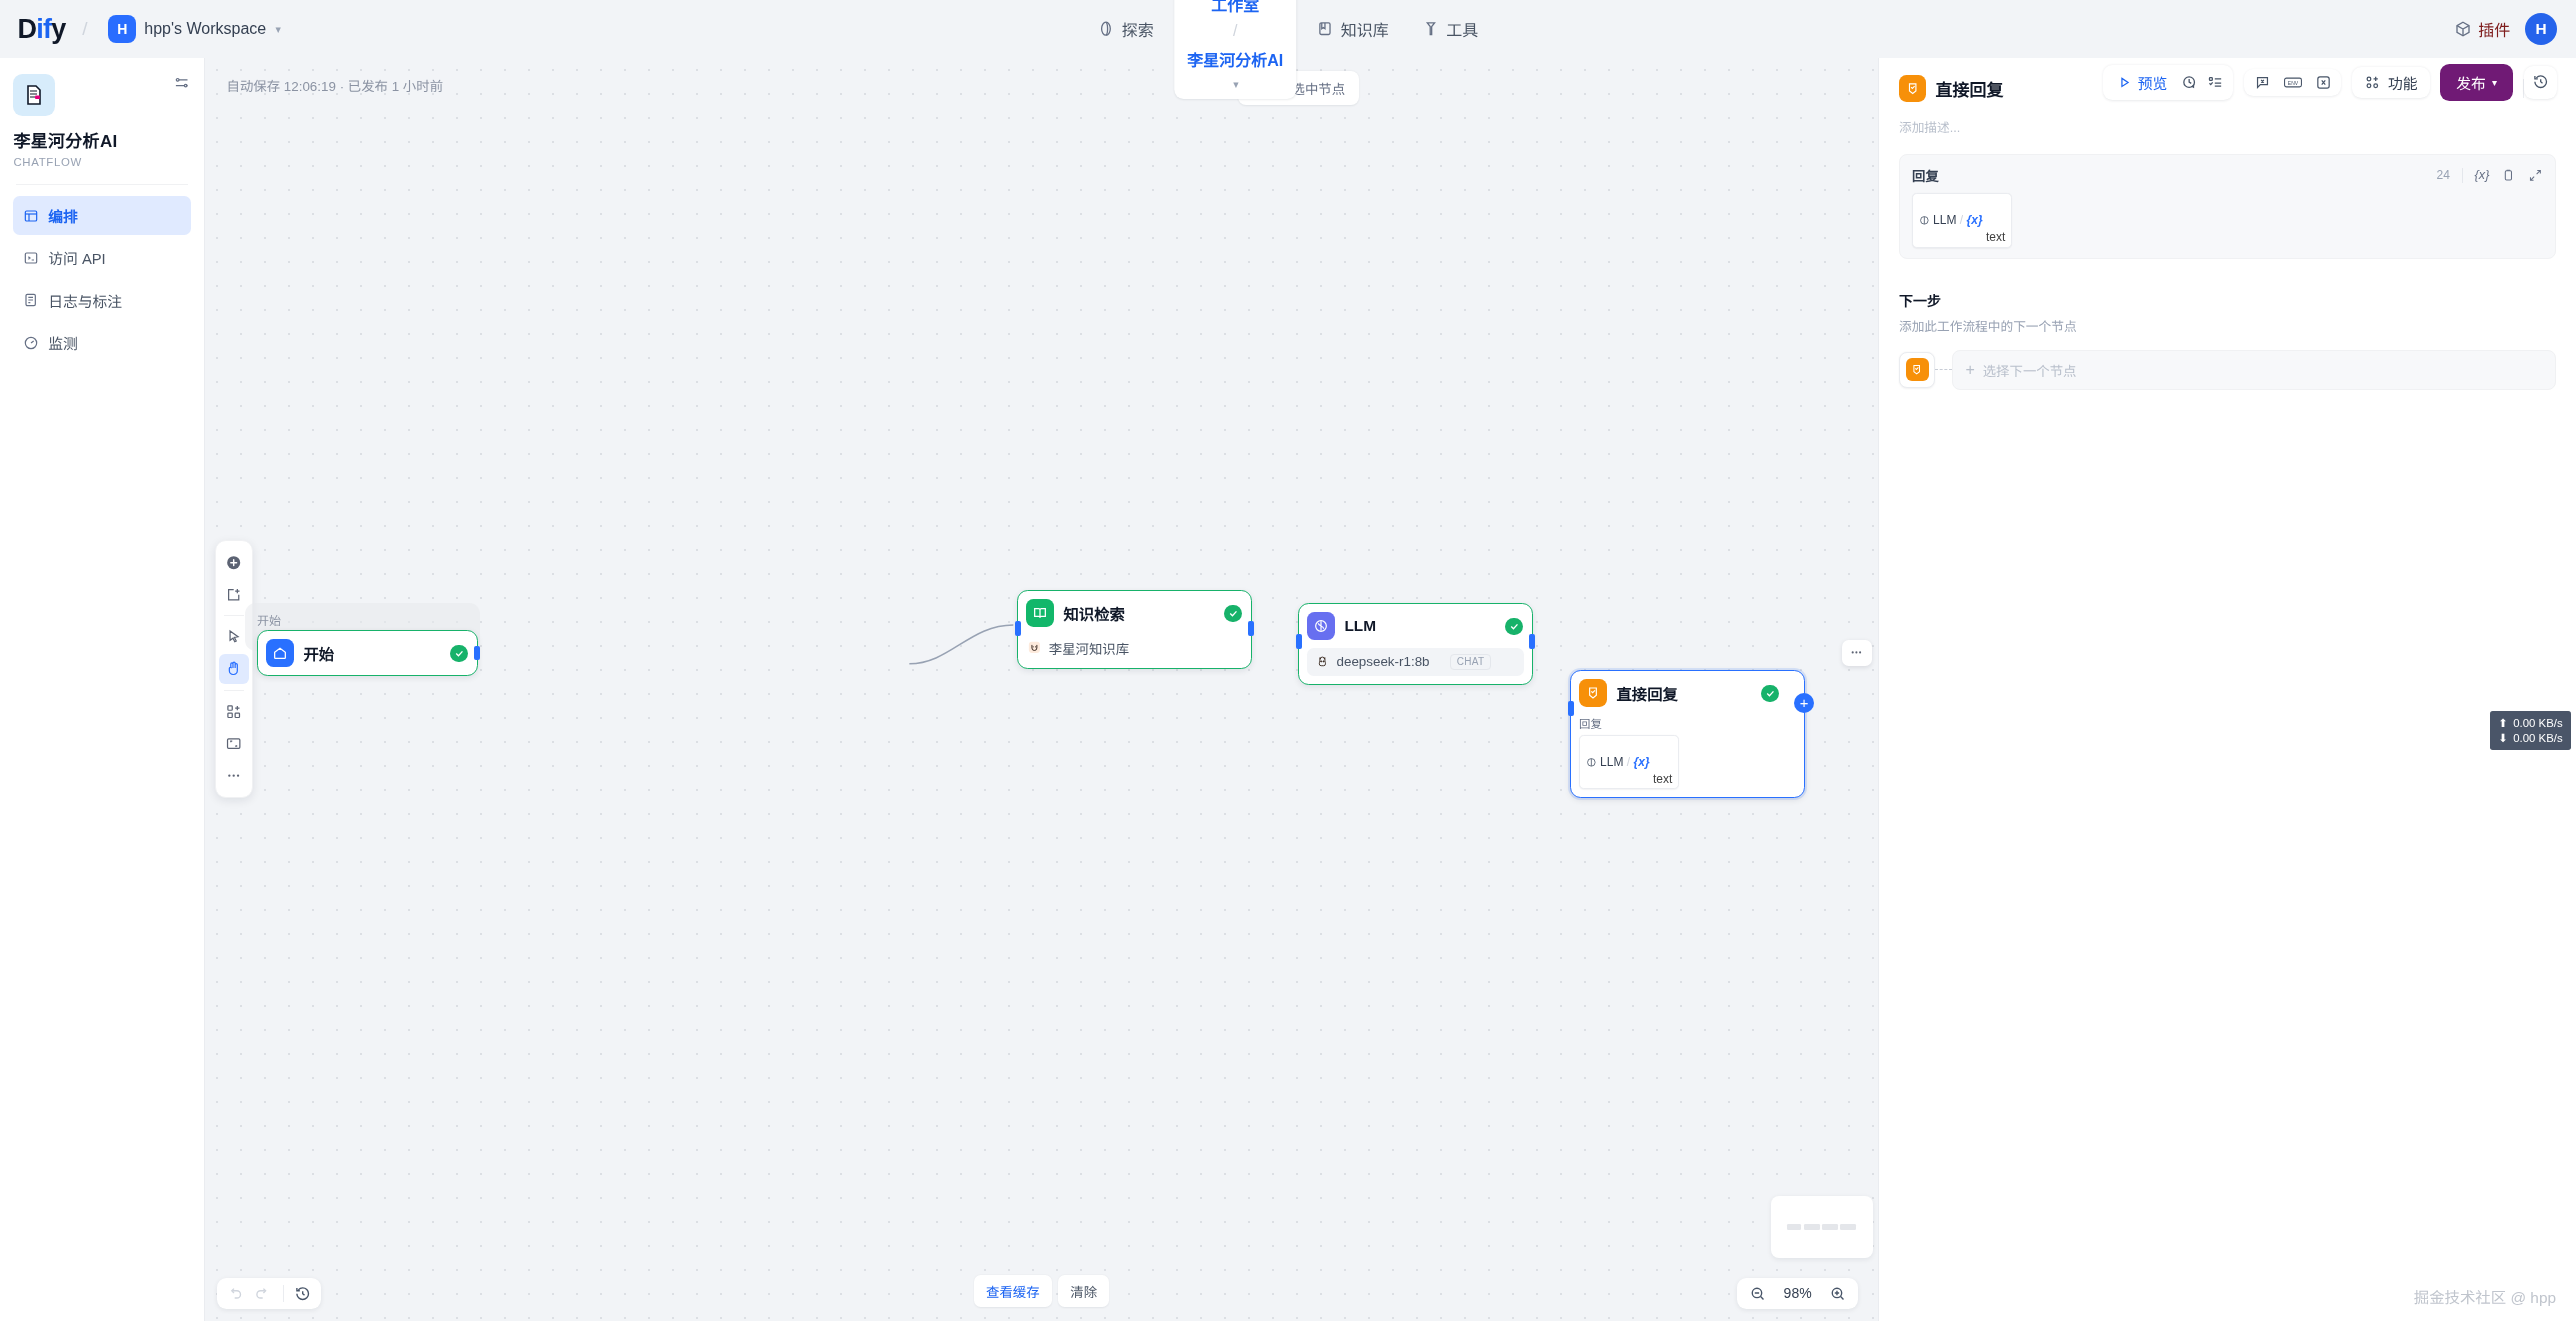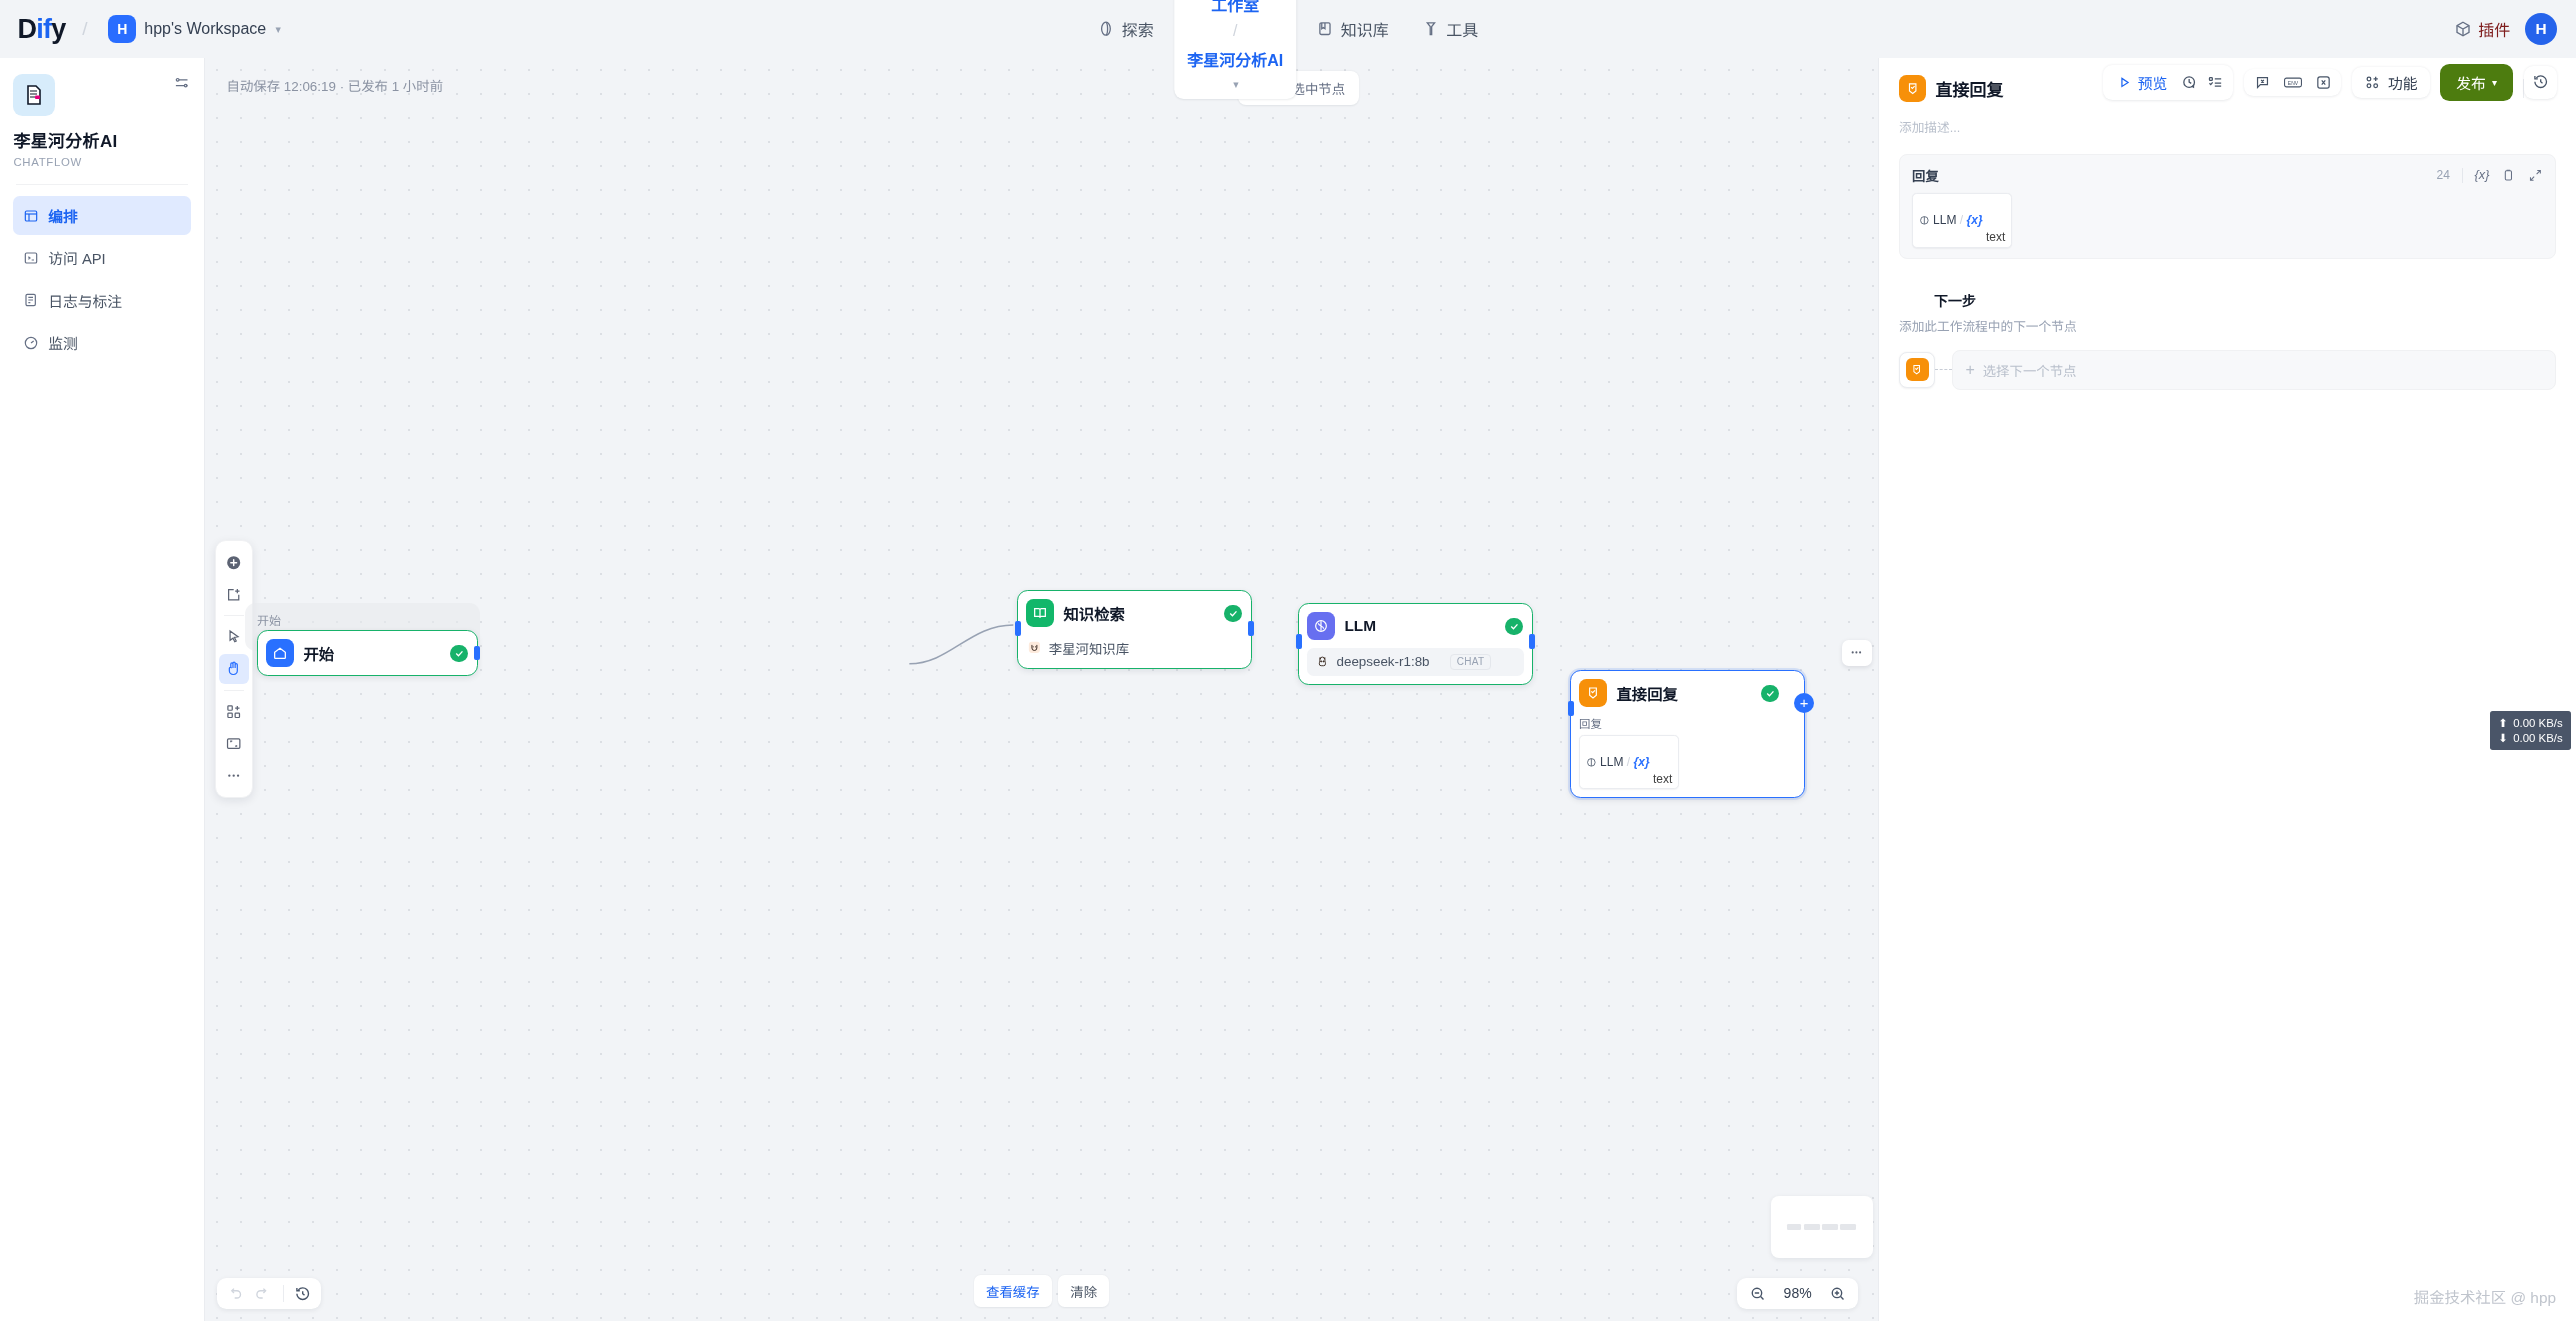--- a/index.html
+++ b/index.html
@@ -210,21 +210,21 @@
   .p-tab { font-size: 14px; color: #667085; padding-bottom: 9.4px; cursor: pointer; position: relative; }
   .p-tab.active { color: #101828; font-weight: 700; }
   .p-tab.active::after { content: ""; position: absolute; left: 0; right: 0; bottom: -0.7px; height: 2px; background: #1c64f2; border-radius: 1.3px; }
   .p-section { padding: 17.4px 20px 0 20px; }
   .var-box { background: #f7f8fa; border-radius: 8px; padding: 10.7px 12px; min-height: 94px; border: 0.7px solid #f0f1f3; }
   .var-box-head { display: flex; align-items: center; }
   .var-box-title { font-size: 13.4px; font-weight: 700; color: #354052; }
   .var-box-actions { margin-left: auto; display: flex; align-items: center; gap: 12px; }
   .char-count { font-size: 12px; color: #98a2b3; }
   .vb-sep { width: 0.7px; height: 14.8px; background: #e4e7ec; }
-  .next-title { font-size: 14px; font-weight: 700; color: #101828; margin-left: 35px; }
+  .next-title { font-size: 14px; font-weight: 700; color: #101828; }
   .next-desc { font-size: 12.7px; color: #98a2b3; margin-top: 5.4px; }
   .next-row { display: flex; align-items: center; margin-top: 14.8px; }
   .next-icon-wrap {
     width: 36px; height: 36px; background: #fff; border: 0.7px solid #eaecf0; border-radius: 8px;
     display: flex; align-items: center; justify-content: center;
     box-shadow: 0 0.7px 2px rgba(16,24,40,.06); flex: 0 0 auto;
   }
   .next-dash { width: 17.4px; border-top: 1px dashed #c8cdd6; }
   .next-select {
     flex: 1; background: #f7f8fa; border: 0.7px solid #f0f1f3; border-radius: 8px;
@@ -665,21 +665,21 @@
       <svg width="17" height="17" viewBox="0 0 24 24" fill="none" stroke="#475467" stroke-width="1.8">
           <circle cx="7" cy="7" r="2.6"></circle>
           <circle cx="7" cy="16.5" r="2.6"></circle>
           <circle cx="16.5" cy="16.5" r="2.6"></circle>
           <path d="M16.5 4v6M13.5 7h6"></path>
         </svg>
     </span>
     <span style="font-size:14.8px; color:#354052;">功能</span>
   </div>
 
-  <div style="background:#4d7c0f; border-radius:9.4px; padding:8px 16px; display:flex; align-items:center; gap:6px; cursor:pointer;">
+  <div style="background:#701a75; border-radius:9.4px; padding:8px 16px; display:flex; align-items:center; gap:6px; cursor:pointer;">
     <span style="font-size:14.8px; color:#fff; font-weight:500;">发布</span>
     <span style="color:#fff; font-size:10px;">▾</span>
   </div>
 
   <div style="background:#fff; border-radius:9.4px; padding:6.7px 8px; box-shadow:0 0.7px 2.7px rgba(16,24,40,.09); cursor:pointer;">
     <span class="icon">
       <svg width="17.4" height="17.4" viewBox="0 0 24 24" fill="none" stroke="#475467" stroke-width="1.8">
           <path d="M4 12a8 8 0 108-8 8 8 0 00-6 2.8"></path>
           <path d="M4 4v4h4"></path>
           <path d="M12 8.5V12l2.5 2"></path>

